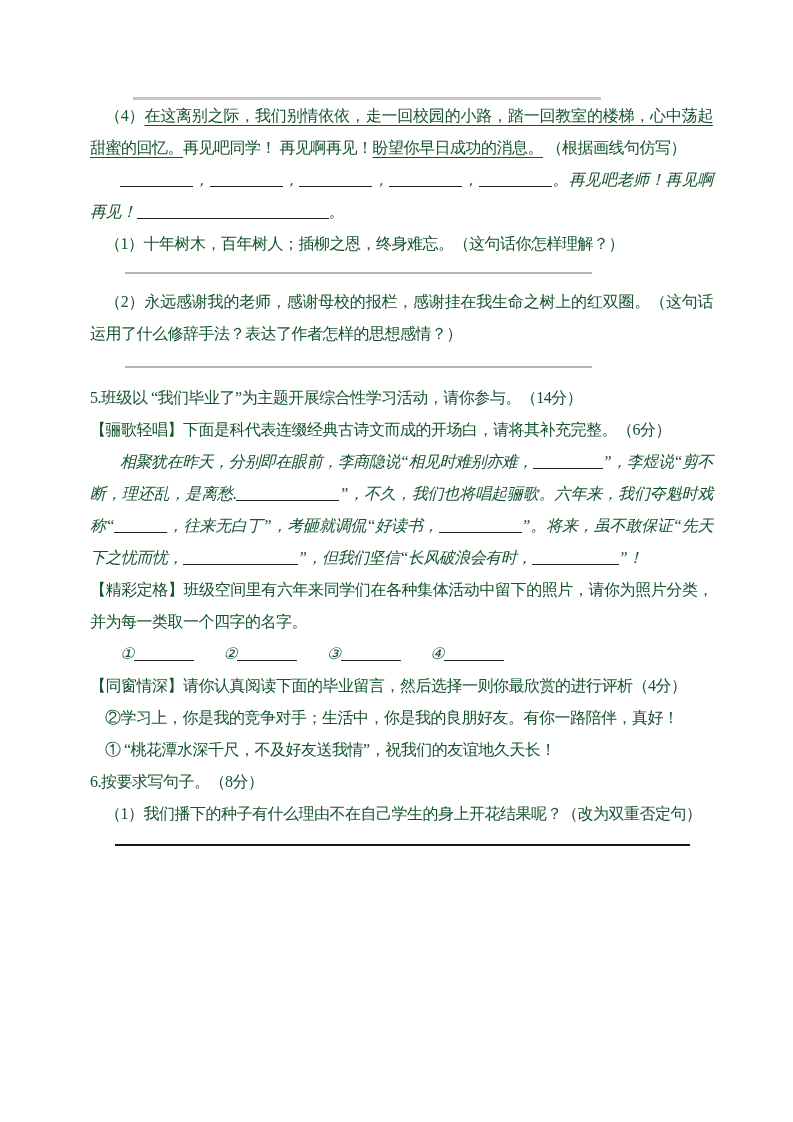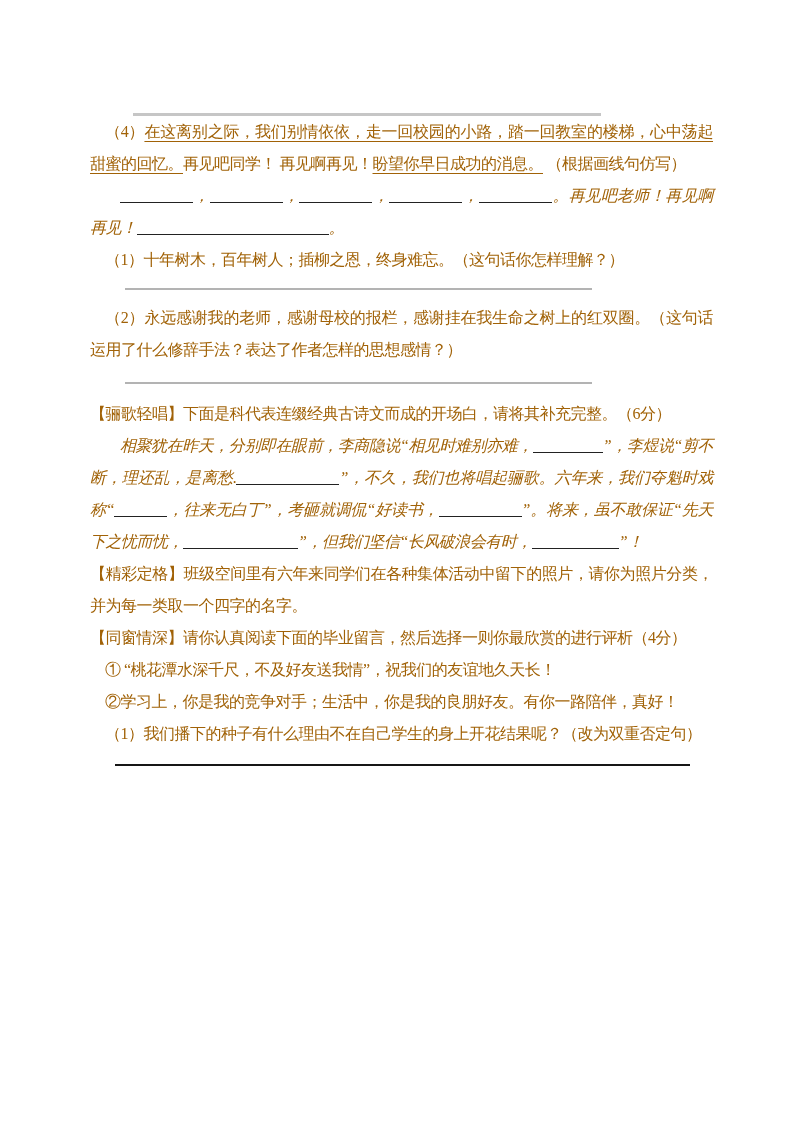--- a/index.html
+++ b/index.html
@@ -1,21 +1,21 @@
 <!DOCTYPE html>
 <html><head>
 <meta charset="utf-8">
 <style>
   html,body{margin:0;padding:0;background:#ffffff;}
   .page{
     width:793px;height:1122px;box-sizing:border-box;
-    background:#ffffff;color:#a16207;
+    background:#ffffff;color:#14532d;
     font-family:"Liberation Serif","DejaVu Serif",serif;
     font-size:16px;line-height:32px;letter-spacing:-0.5px;
-    padding:16px 80px 0 90px;overflow:hidden;position:relative;
+    padding:0 80px 0 90px;overflow:hidden;position:relative;
   }
   p.para{margin:0;text-align:justify;}
   .indent1{text-indent:15px;}
   .indent2{text-indent:30px;font-style:italic;}
   .ul{text-decoration:underline;text-underline-offset:4px;}
   .blank{
     display:inline-block;border-bottom:1px solid #222222;
     height:16px;vertical-align:-2px;
   }
   .w32{width:32px}.w53{width:53px}.w60{width:60px}.w70{width:70px}
@@ -46,35 +46,43 @@
 
 
   <p class="para indent1">（1）十年树木，百年树人；插柳之恩，终身难忘。（这句话你怎样理解？）</p>
 
   <div class="ans-gray first"></div>
 
   <p class="para indent1">（2）永远感谢我的老师，感谢母校的报栏，感谢挂在我生命之树上的红双圈。（这句话运用了什么修辞手法？表达了作者怎样的思想感情？）</p>
 
   <div class="ans-gray second"></div>
 
+  <p class="para">5.班级以 “我们毕业了”为主题开展综合性学习活动，请你参与。（14分）</p>
 
   <p class="para">【骊歌轻唱】下面是科代表连缀经典古诗文而成的开场白，请将其补充完整。（6分）</p>
 
   <p class="para indent2">
     <span>相聚犹在昨天，分别即在眼前，李商隐说“相见时难别亦难，</span><span class="blank w70"></span><span>”，李煜说“剪不断，理还乱，是离愁.</span><span class="blank w103"></span><span>”，不久，我们也将唱起骊歌。六年来，我们夺魁时戏称“</span><span class="blank w53"></span><span>，往来无白丁”，考砸就调侃“好读书，</span><span class="blank w83"></span><span>”。将来，虽不敢保证“先天下之忧而忧，</span><span class="blank w115"></span><span>”，但我们坚信“长风破浪会有时，</span><span class="blank w87"></span><span>”！</span>
   </p>
 
   <p class="para">【精彩定格】班级空间里有六年来同学们在各种集体活动中留下的照片，请你为照片分类，并为每一类取一个四字的名字。</p>
 
+  <p class="para indent2 circled-row">
+    <span class="group"><span>①</span><span class="blank w60"></span></span>
+    <span class="group"><span>②</span><span class="blank w60"></span></span>
+    <span class="group"><span>③</span><span class="blank w60"></span></span>
+    <span class="group"><span>④</span><span class="blank w60"></span></span>
+  </p>
 
   <p class="para">【同窗情深】请你认真阅读下面的毕业留言，然后选择一则你最欣赏的进行评析（4分）</p>
 
+  <p class="para indent1">②学习上，你是我的竞争对手；生活中，你是我的良朋好友。有你一路陪伴，真好！</p>
+
   <p class="para indent1">① “桃花潭水深千尺，不及好友送我情”，祝我们的友谊地久天长！</p>
 
-  <p class="para indent1">②学习上，你是我的竞争对手；生活中，你是我的良朋好友。有你一路陪伴，真好！</p>
 
-
+  <p class="para">6.按要求写句子。（8分）</p>
 
   <p class="para indent1">（1）我们播下的种子有什么理由不在自己学生的身上开花结果呢？（改为双重否定句）</p>
 
   <div class="ans-black"></div>
 
 </div>
 
 </body></html>

